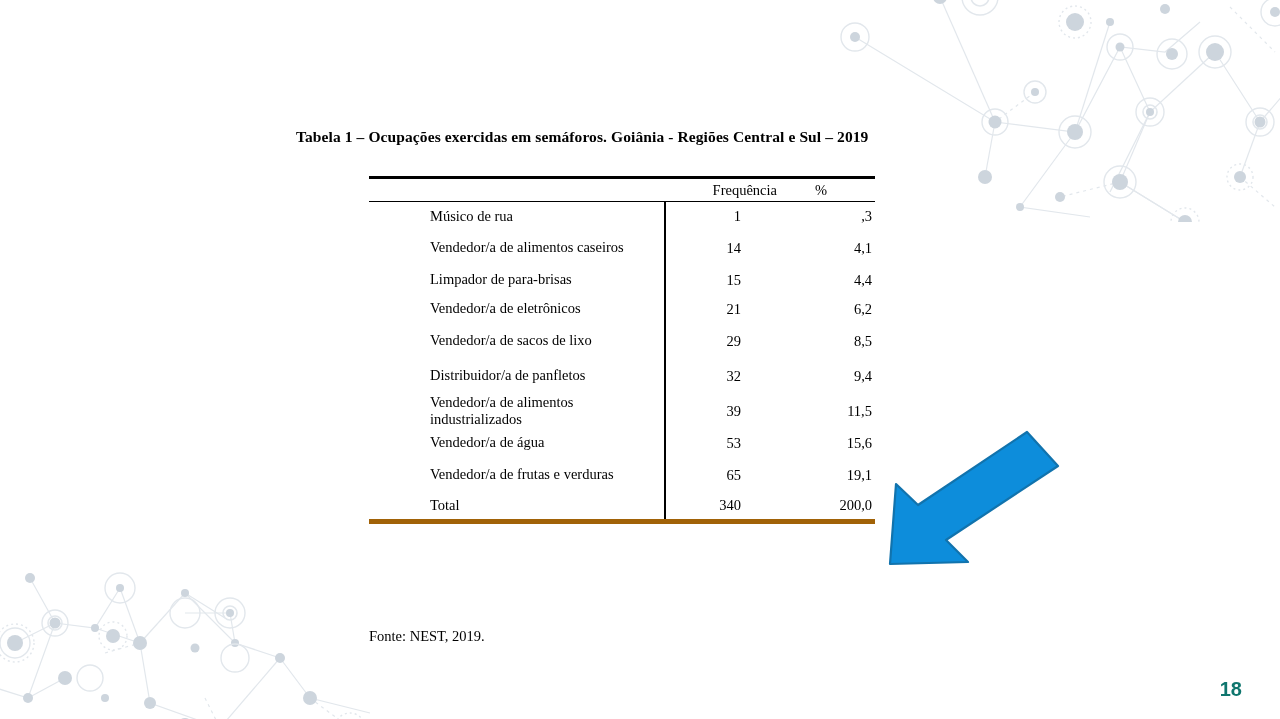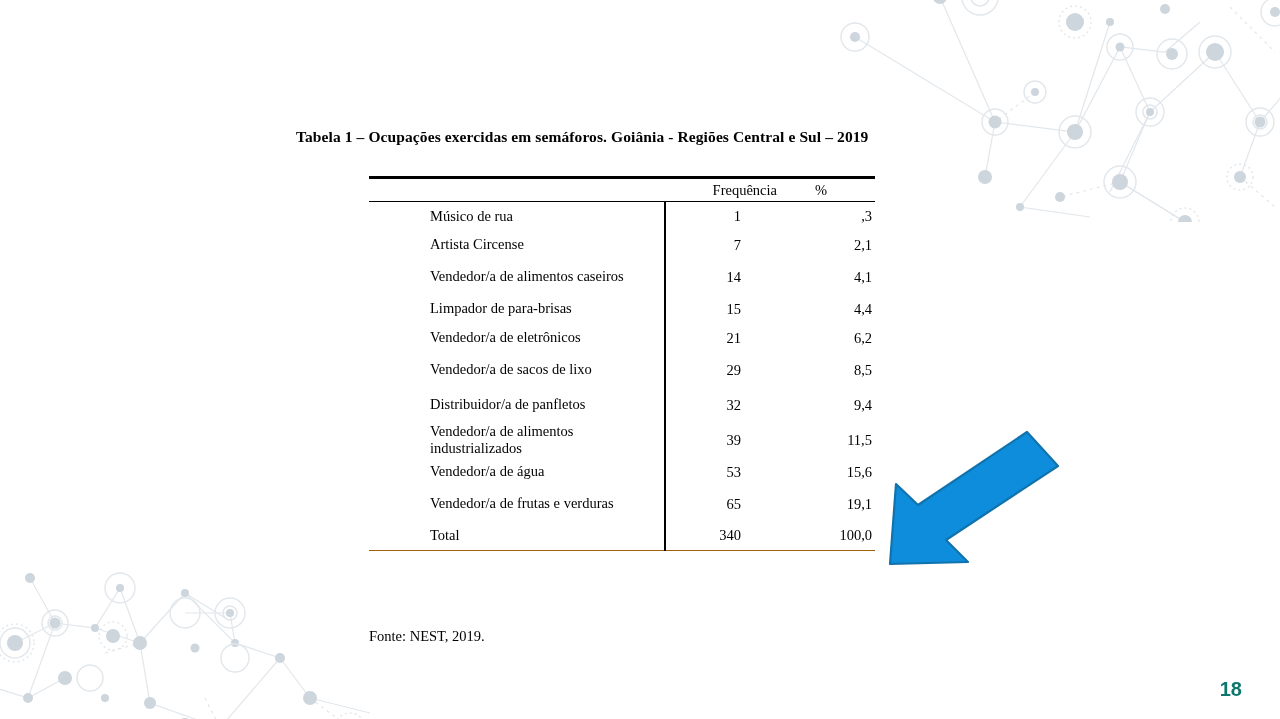--- a/index.html
+++ b/index.html
@@ -103,21 +103,21 @@
     padding-right: 36px;
   }
   tbody td.c-pct {
     text-align: right;
     padding-right: 3px;
   }
   tbody tr { height: 29px; }
   tbody tr.tall { height: 35px; }
 
   tbody tr.last-row td {
-    border-bottom: 1px solid #a16207;
+    border-bottom: 5px solid #a16207;
   }
 
   .source {
     position: absolute;
     left: 369px;
     top: 628px;
     font-size: 14.5px;
   }
 
   
@@ -292,25 +292,20 @@
           <th class="th-freq">Frequência</th>
           <th class="th-pct">%</th>
         </tr>
       </thead>
       <tbody id="table-body">
           <tr>
             <td class="c-label">Músico de rua</td>
             <td class="c-num">1</td>
             <td class="c-pct">,3</td>
           </tr>
-          <tr>
-            <td class="c-label">Artista Circense</td>
-            <td class="c-num">7</td>
-            <td class="c-pct">2,1</td>
-          </tr>
           <tr class="tall">
             <td class="c-label">Vendedor/a de alimentos caseiros</td>
             <td class="c-num">14</td>
             <td class="c-pct">4,1</td>
           </tr>
           <tr>
             <td class="c-label">Limpador de para-brisas</td>
             <td class="c-num">15</td>
             <td class="c-pct">4,4</td>
           </tr>
@@ -340,21 +335,21 @@
             <td class="c-pct">15,6</td>
           </tr>
           <tr class="tall">
             <td class="c-label">Vendedor/a de frutas e verduras</td>
             <td class="c-num">65</td>
             <td class="c-pct">19,1</td>
           </tr>
           <tr class="last-row">
             <td class="c-label">Total</td>
             <td class="c-num">340</td>
-            <td class="c-pct">100,0</td>
+            <td class="c-pct">200,0</td>
           </tr>
         </tbody>
     </table>
   </div>
 
   <div class="source">Fonte: NEST, 2019.</div>
 </div>
 
 <svg class="arrow" viewBox="0 0 178 140" xmlns="http://www.w3.org/2000/svg">
   <polygon points="143,4 174,38 62,112 84,134 6,136 12,56 34,77" fill="#0d8ddb" stroke="#1173ad" stroke-width="2.2" stroke-linejoin="round"></polygon>

